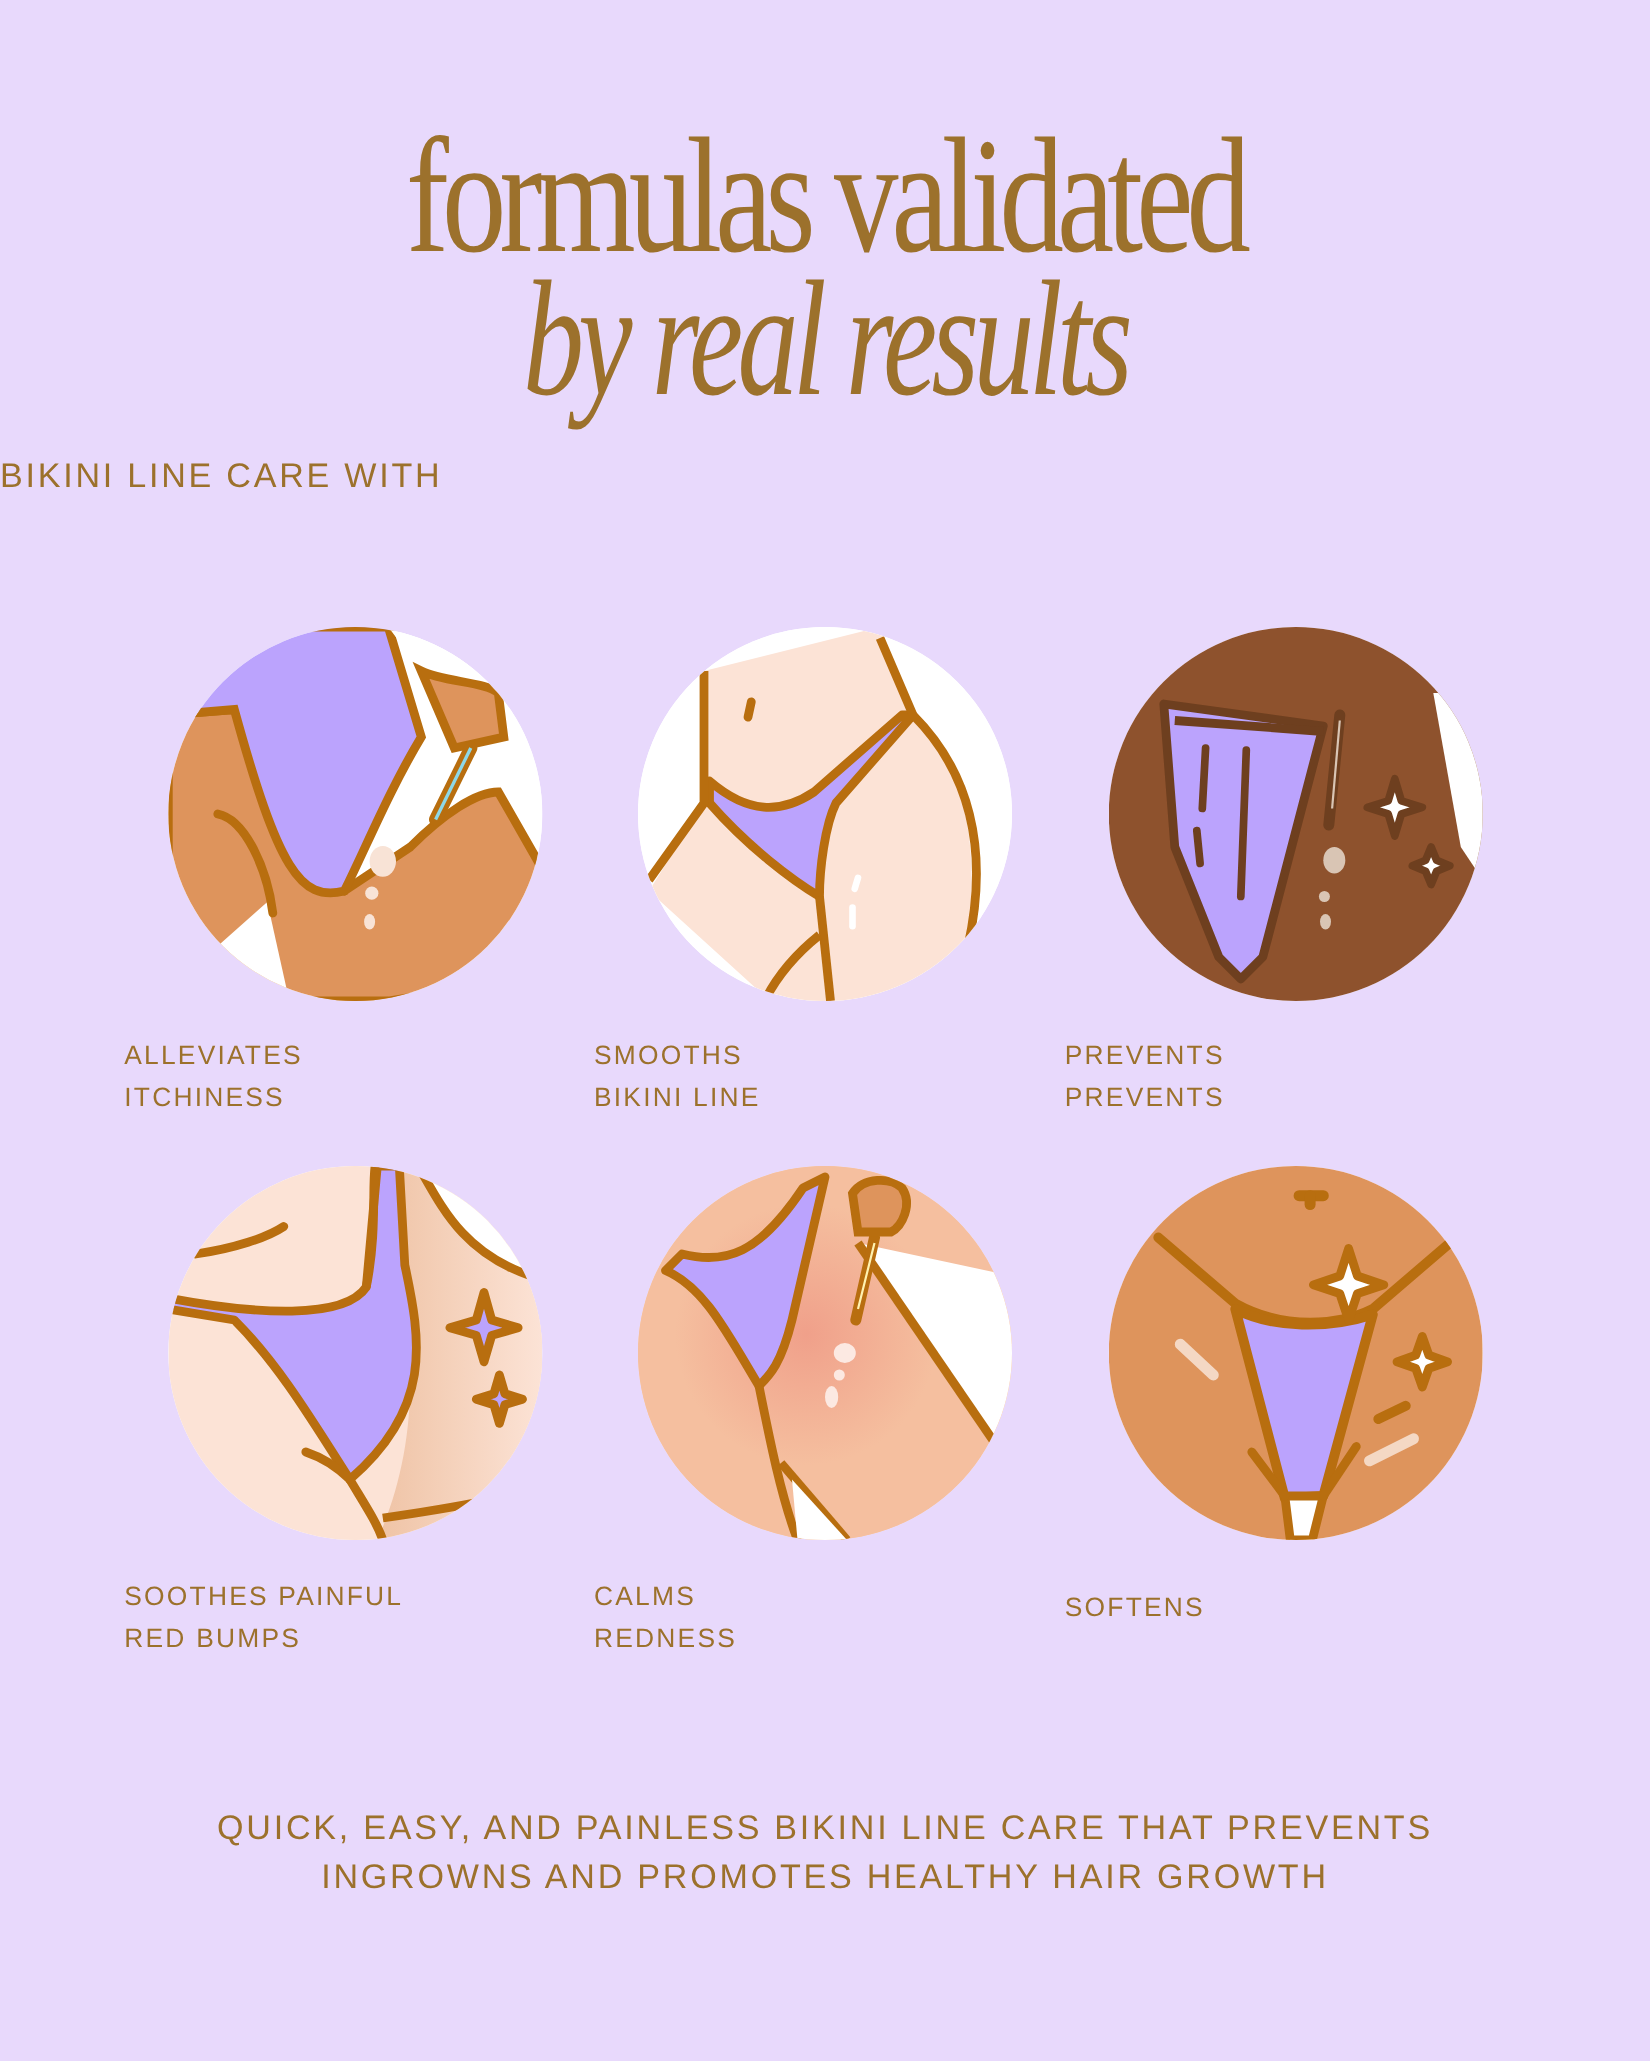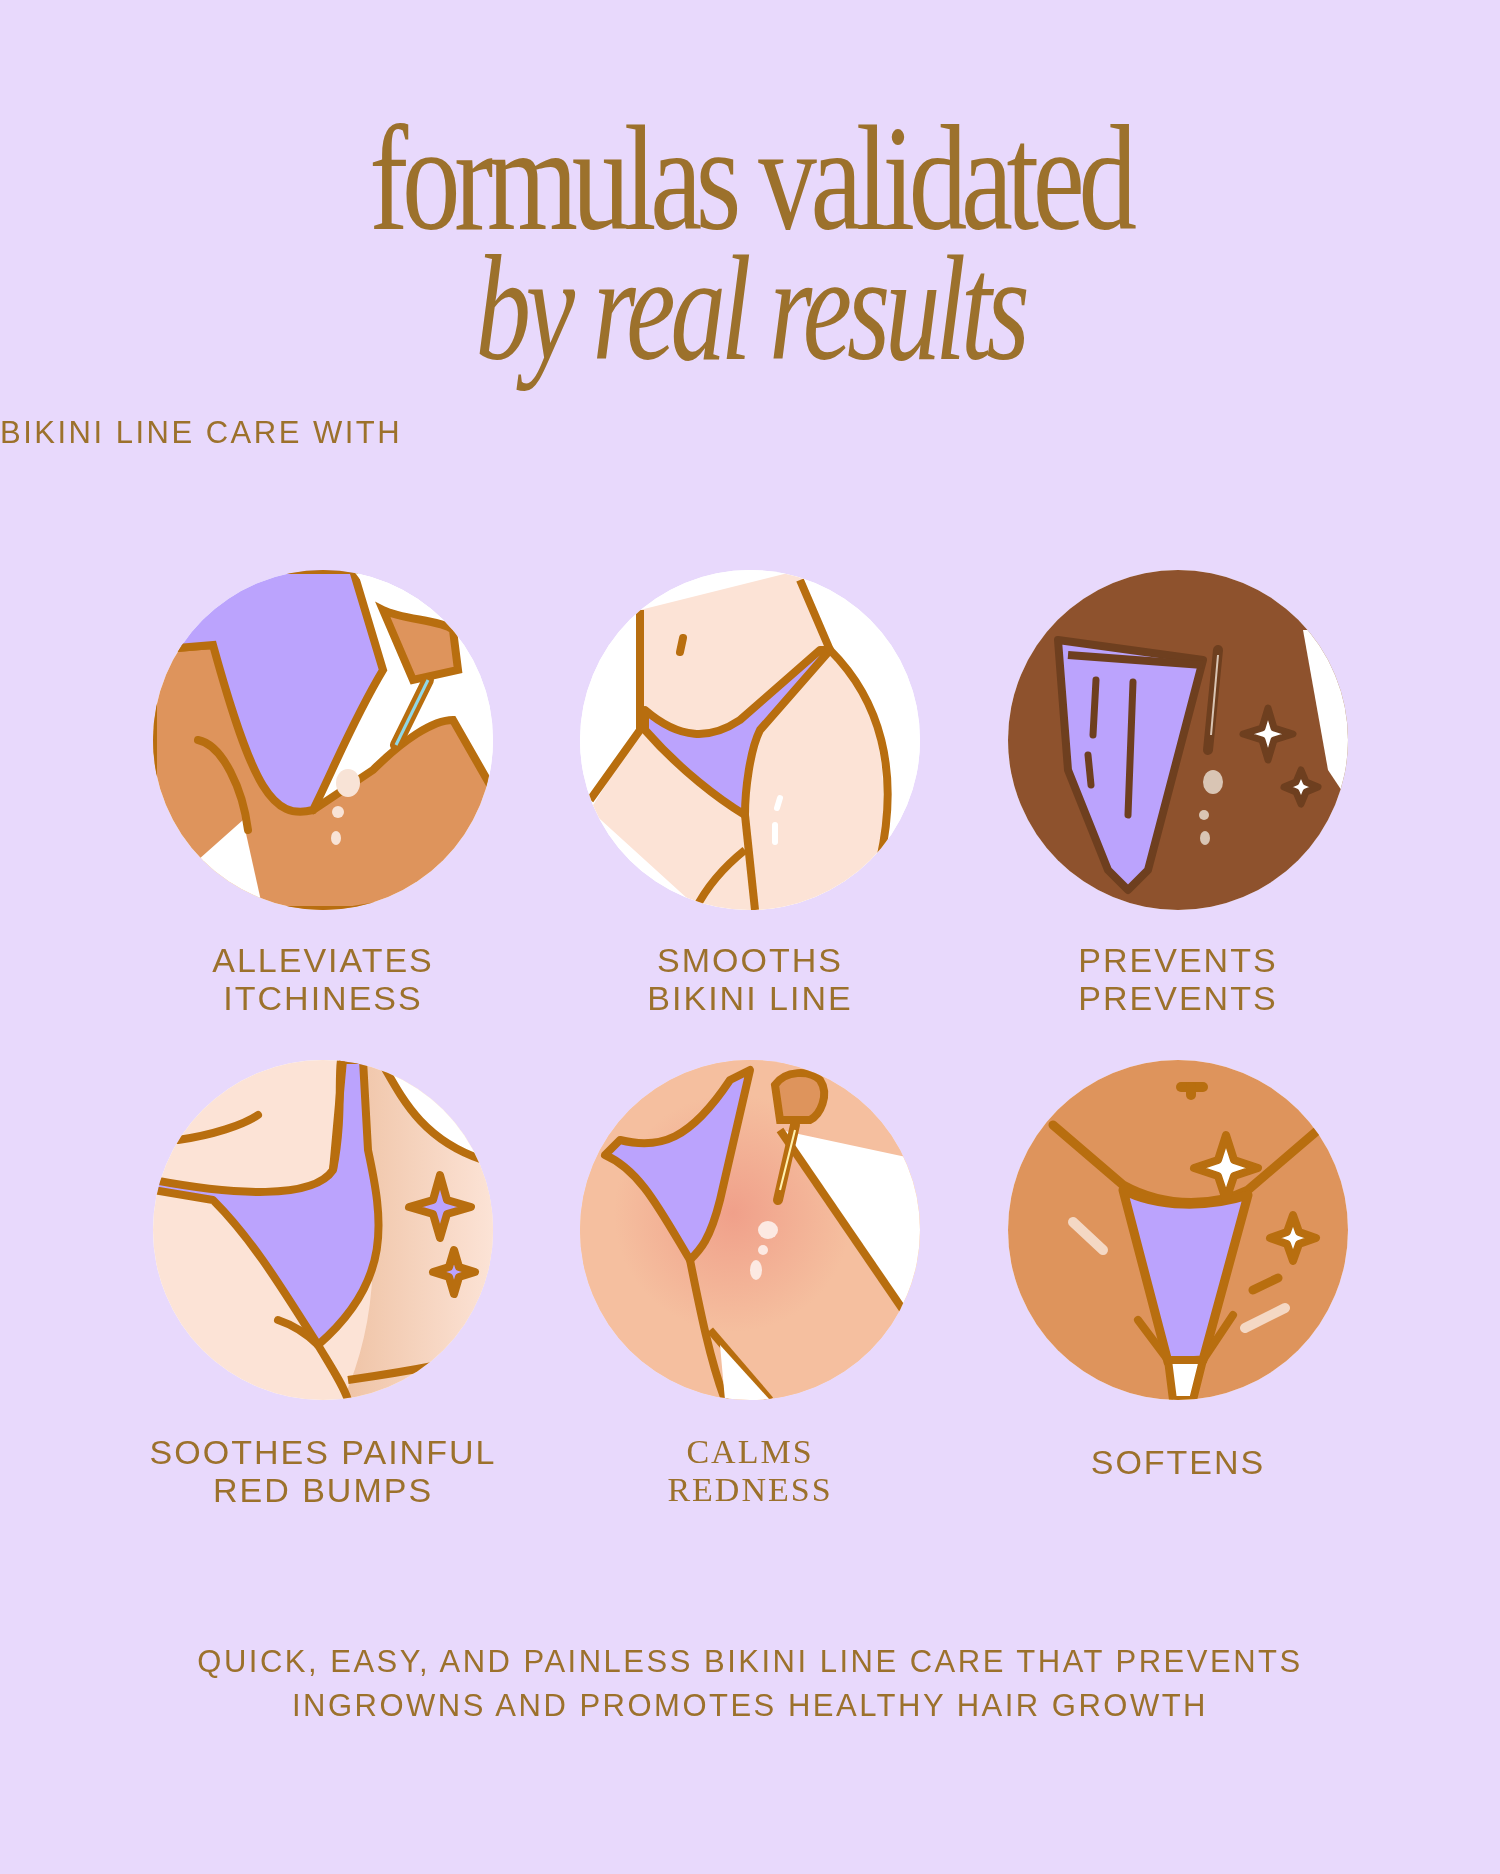--- a/index.html
+++ b/index.html
@@ -3,21 +3,21 @@
 <meta charset="utf-8">
 <style>
   html, body { margin:0; padding:0; }
   body { width:1500px; height:1874px; background:#e8d9fc; position:relative; overflow:hidden; font-family:"Liberation Sans", sans-serif; }
   .title { position:absolute; left:0; width:1500px; text-align:center; color:#9c712c; font-family:"Liberation Serif", serif; }
   .t1 { top:108px; font-size:150px; line-height:140px; letter-spacing:-8px; transform:scaleX(0.78); transform-origin:center; }
   .t2 { top:238px; font-size:150px; line-height:140px; font-style:italic; letter-spacing:-7px; transform:scaleX(0.74); transform-origin:center; }
   .sub { position:absolute; top:410px; left:0; width:1500px; text-align:left; color:#9c712c; font-size:31px; line-height:45px; letter-spacing:2.5px; }
   .circle { position:absolute; width:340px; height:340px; border-radius:50%; overflow:hidden; background:#fff; }
   .circle svg { display:block; }
-  .label { position:absolute; width:420px; text-align:center; color:#9c712c; font-size:34px; line-height:38px; letter-spacing:2px; }
+  .label { position:absolute; width:420px; color:#9c712c; font-size:24px; line-height:38px; letter-spacing:2px; }
   .footer { position:absolute; top:1640px; left:0; width:1500px; text-align:center; color:#9c712c; font-size:31px; line-height:44px; letter-spacing:2.5px; }
   .footer .u { text-underline-offset:6px; text-decoration-thickness:2px; }
 </style>
 </head>
 <body>
 
 <div class="title t1">formulas validated</div>
 <div class="title t2">by real results</div>
 
 <div class="sub">
@@ -131,21 +131,21 @@
     <path d="M140,285 L145,340 L190,340 Z" fill="#fff"></path>
     <line x1="215" y1="65" x2="198" y2="140" stroke="#b86e0f" stroke-width="10" stroke-linecap="round"></line>
     <line x1="215" y1="70" x2="200" y2="130" stroke="#fff2b0" stroke-width="2"></line>
     <rect x="210" y="55" width="8" height="8" fill="#f57a12"></rect>
     <path d="M195,25 C205,10 230,10 240,20 C250,35 240,55 230,60 L200,60 Z" fill="#de945c" stroke="#b86e0f" stroke-width="8"></path>
     <ellipse cx="188" cy="170" rx="10" ry="9" fill="#fce9e2"></ellipse>
     <circle cx="183" cy="190" r="5" fill="#fce9e2"></circle>
     <ellipse cx="176" cy="210" rx="6" ry="10" fill="#fce9e2"></ellipse>
   </svg>
 </div>
-<div class="label" style="left:540px;top:1433px;font-family:Liberation Serif, serif;">
+<div class="label" style="left:540px;top:1433px;">
   <div>CALMS</div>
   <div>REDNESS</div>
 </div>
 
 <div class="circle" style="left:1008px;top:1060px;">
   <svg width="340" height="340" viewBox="0 0 340 340">
     <rect width="340" height="340" fill="#de945c"></rect>
     <path d="M45,65 L115,125 C160,150 210,145 240,130 L310,70" fill="none" stroke="#b86e0f" stroke-width="9" stroke-linecap="round"></path>
     <path d="M115,130 C150,148 200,148 240,135 L195,300 L160,302 Z" fill="#bba3fd" stroke="#b86e0f" stroke-width="9" stroke-linejoin="round"></path>
     <path d="M160,300 L165,340 L185,340 L195,300 Z" fill="#fff" stroke="#b86e0f" stroke-width="8"></path>

